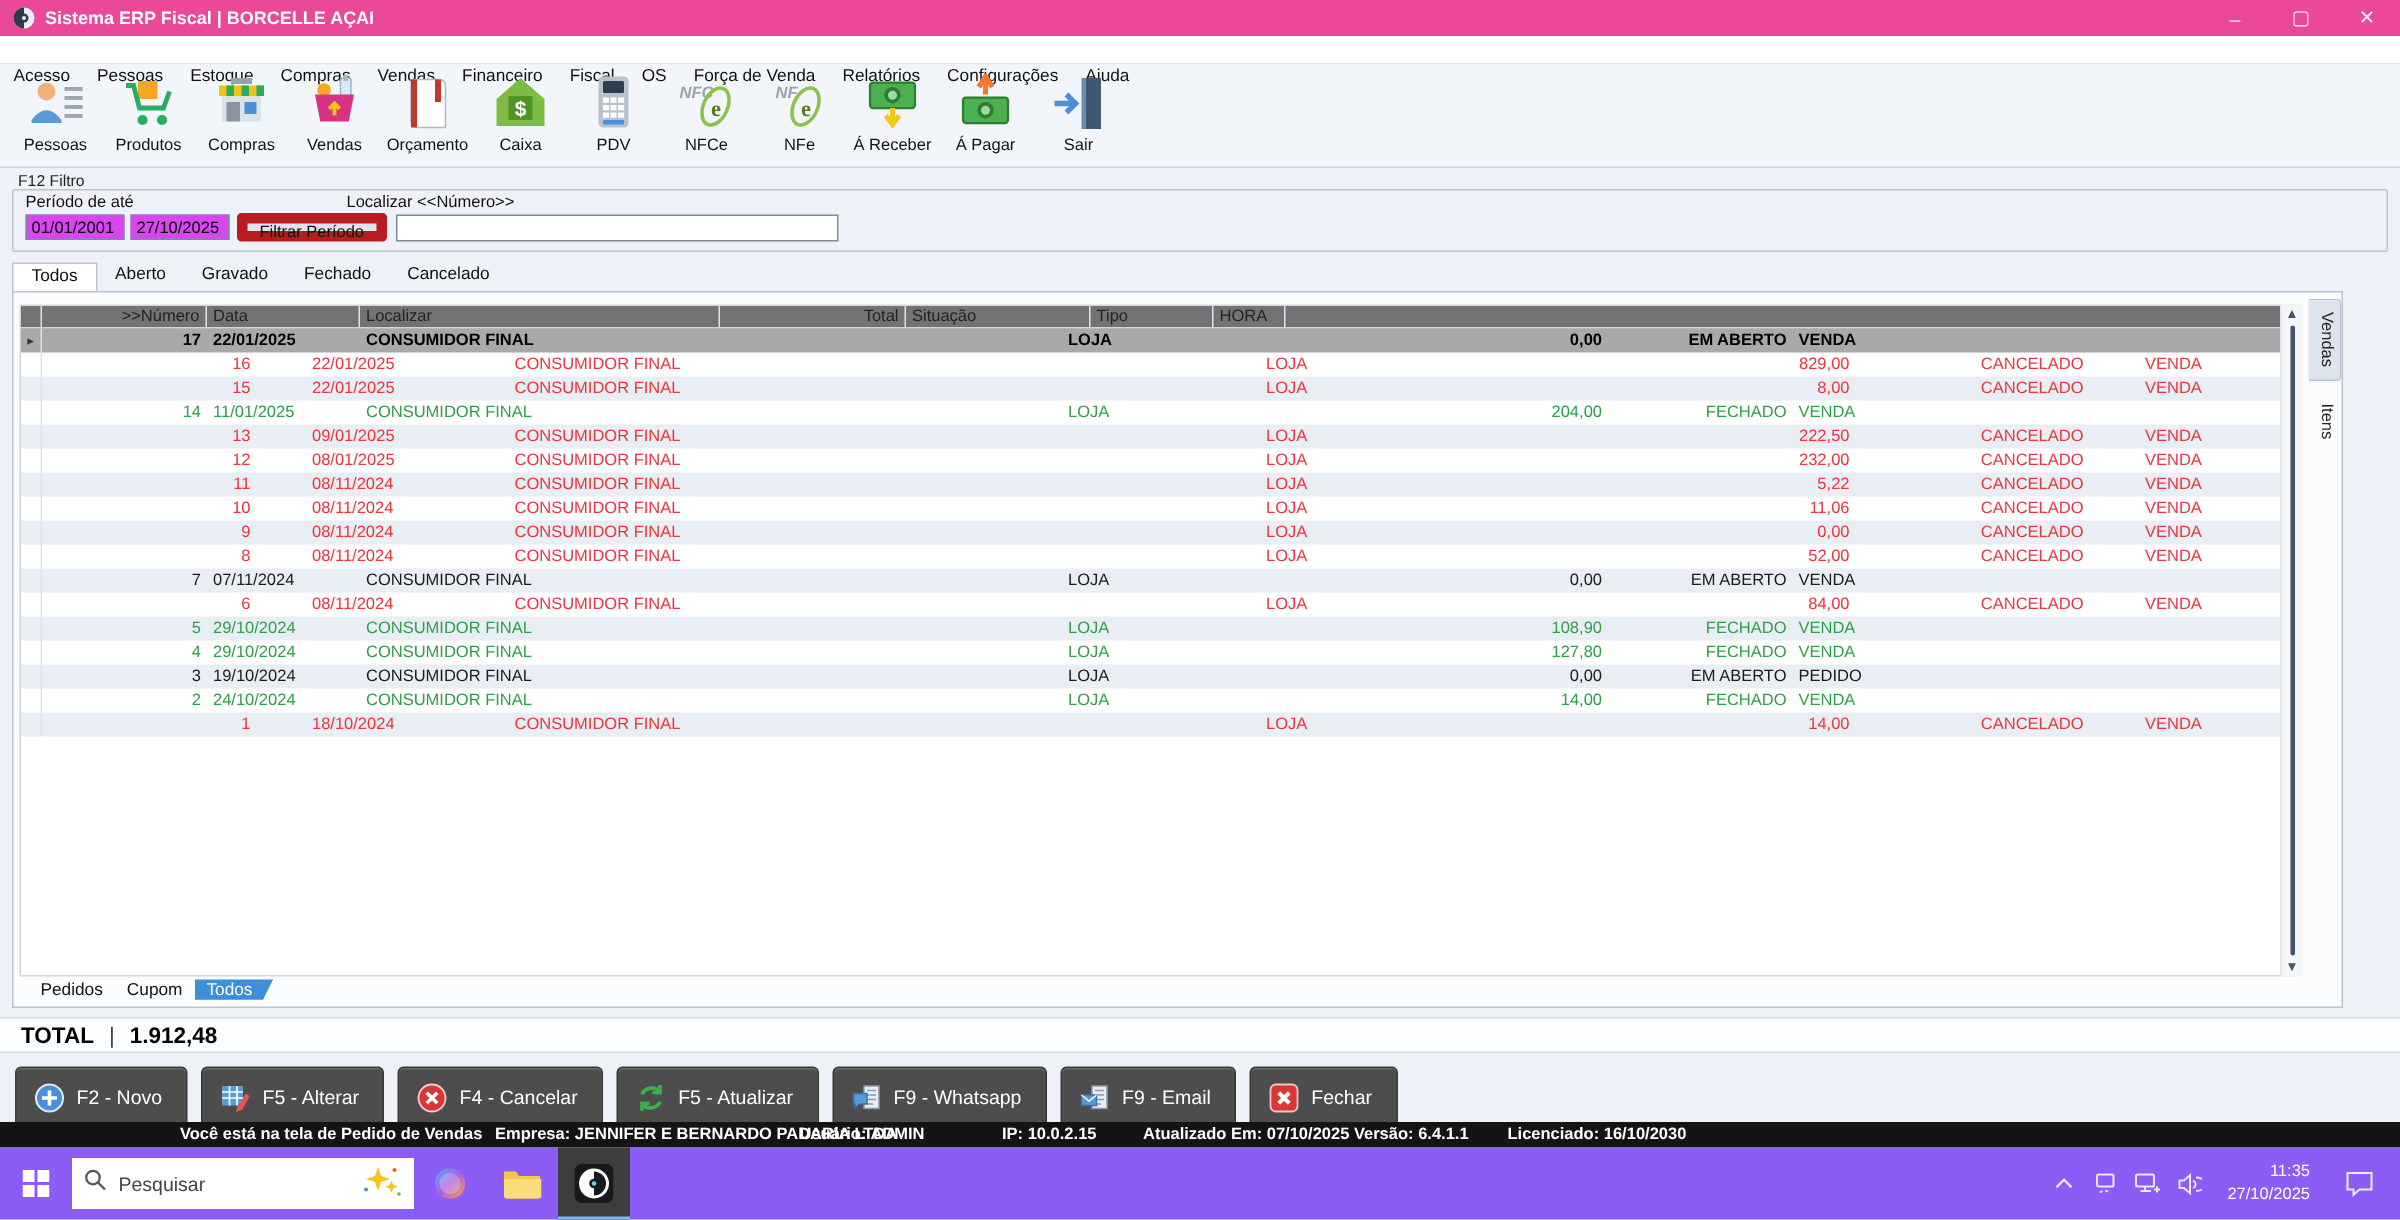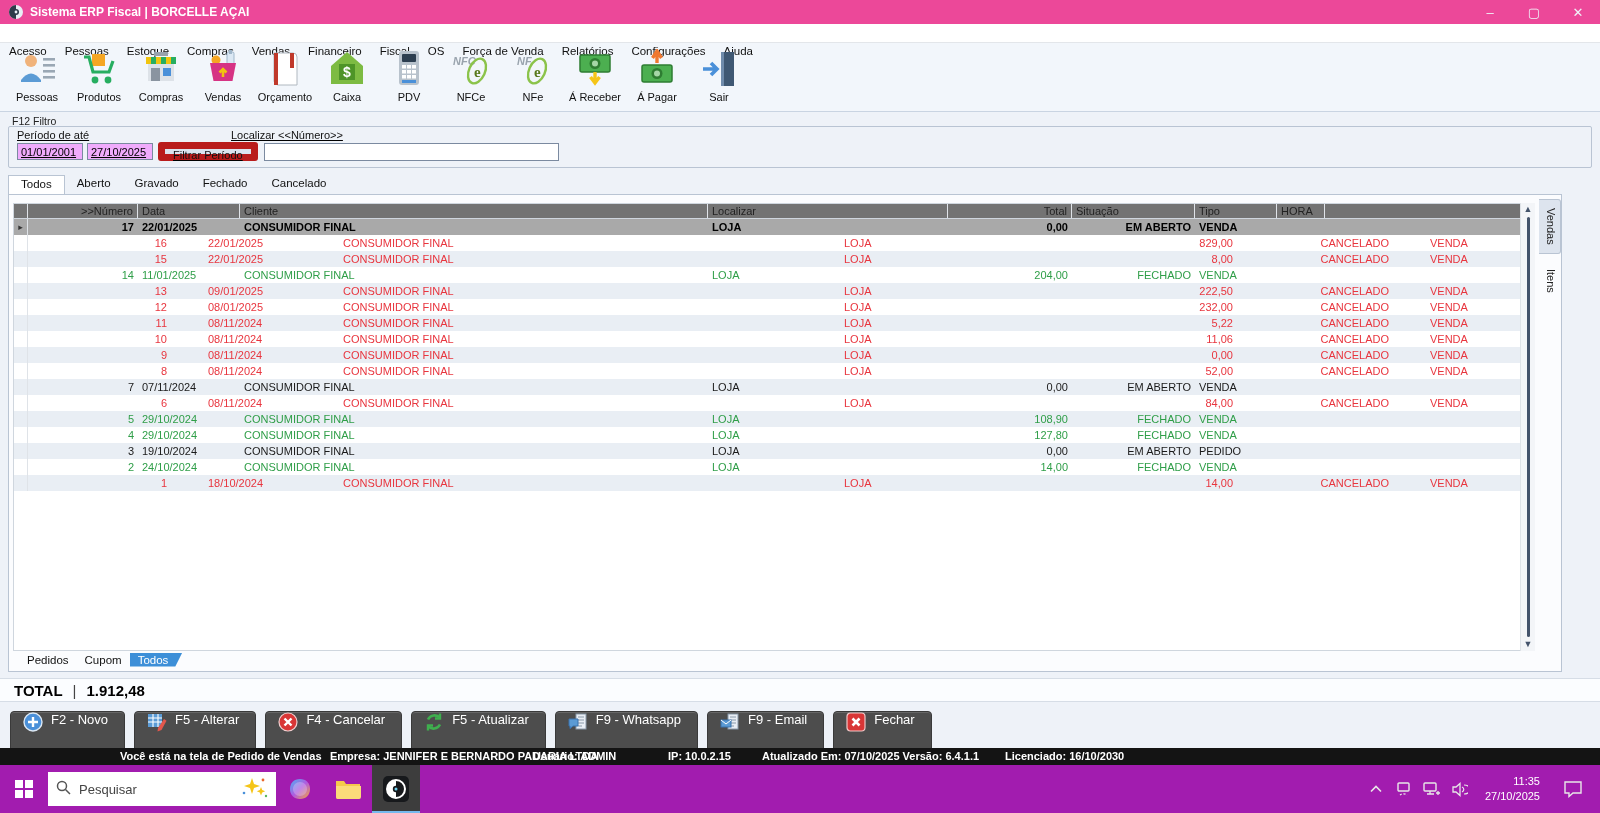--- a/index.html
+++ b/index.html
@@ -22,26 +22,26 @@
   
   .toolbar { height:69px; background:#f2f6fb; border-bottom:1px solid #c9d4e2;
     display:flex; align-items:flex-start; padding:4px 6px 0 6px; }
   .tool-item { width:62px; display:flex; flex-direction:column; align-items:center; gap:2px; padding-top:2px; }
   .tool-item .ti-icon { width:40px; height:40px; }
   .tool-item .ti-label { font-size:11px; color:#111; white-space:nowrap; }
 
   
   .filter-wrap { padding:3px 8px 0 8px; }
   .f12-label { font-size:10.5px; color:#222; margin-left:4px; }
-  fieldset.filter { border:1px solid #b9c4d3; border-radius:2px; padding:2px 8px 6px 8px; margin-top:-1px;text-decoration:underline; }
+  fieldset.filter { border:1px solid #b9c4d3; border-radius:2px; padding:2px 8px 6px 8px; margin-top:-1px; }
   .filter-row1 { display:flex; font-size:11px; color:#111; margin-bottom:1px; }
   .lbl-periodo { width:208px; }
   .lbl-localizar { margin-left:6px; }
   .filter-row2 { display:flex; align-items:center; }
-  .date-input { width:66px; height:17px; border:1px solid #7b8aa0; background:#f0abfc;
+  .date-input { width:66px; height:17px; border:1px solid #7b8aa0; background:#d946ef;
     font-size:11px; padding:0 3px; font-family:inherit; }
   .date-input + .date-input { margin-left:4px; }
   .btn-filtrar { margin-left:5px; height:19px; font-size:11px; padding:0 8px;
     background:#dbe4ef; border:7px solid #b91c1c; border-radius:3px; color:#111; }
   .localizar-input { margin-left:6px; width:295px; height:18px; border:1px solid #7b8aa0;
     background:#fff; font-size:11px; padding:0 3px; font-family:inherit; }
 
   
   .status-tabs { display:flex; margin:7px 0 0 8px; height:19px; font-size:11.5px; }
   .stab { padding:2px 12px; color:#111; }
@@ -95,31 +95,31 @@
 
   
   .total-bar { margin:6px 0 0 0; background:#fbfdff; border-top:1px solid #d6dde6;
     border-bottom:1px solid #d6dde6; height:24px; display:flex; align-items:center;
     padding-left:14px; font-size:15px; font-weight:bold; color:#000; gap:10px; }
   .total-sep { font-weight:normal; color:#444; }
 
   
   .action-bar { display:flex; gap:9px; padding:9px 0 0 10px; height:56px; }
   .abtn { height:41px; background:#4d4d4d; border:1px solid #3a3a3a; border-radius:4px;
-    color:#fff; font-size:13px; display:flex; gap:8px; padding:0 16px 0 12px;
+    color:#fff; font-size:13px; display:flex; align-items:center; gap:8px; padding:0 16px 0 12px;
     box-shadow:inset 0 1px 0 rgba(255,255,255,.15); }
   .abtn .ab-icon { width:20px; height:20px; flex:0 0 20px; }
 
   
   .statusbar { position:absolute; left:0; top:748px; width:1600px; height:17px; background:#141414;
     color:#fff; font-size:11px; font-weight:bold; }
   .sb-seg { position:absolute; top:2px; white-space:nowrap; }
 
   
-  .taskbar { position:absolute; left:0; top:765px; width:1600px; height:48px; background:#a21caf;
+  .taskbar { position:absolute; left:0; top:765px; width:1600px; height:48px; background:#8b5cf6;
     display:flex; align-items:center; }
   .tb-start { width:48px; height:48px; display:flex; align-items:center; justify-content:center; }
   .tb-search { width:228px; height:34px; background:#fff; display:flex; align-items:center;
     padding:0 8px; gap:8px; }
   .tb-search .ph { color:#444; font-size:13px; flex:1; }
   .tb-icon { width:48px; height:48px; display:flex; align-items:center; justify-content:center; }
   .tb-icon.active-app { background:#3d3d3d; box-shadow:inset 0 -2px 0 #76b9ed; }
   .tb-tray { margin-left:auto; display:flex; align-items:center; gap:10px; padding-right:10px; }
   .tray-ico { width:18px; height:18px; display:flex; align-items:center; justify-content:center; }
   .tb-clock { color:#fff; font-size:11px; text-align:right; line-height:1.35; padding:0 6px; }
@@ -306,21 +306,20 @@
     <span class="stab">Fechado</span>
     <span class="stab">Cancelado</span>
   </div>
 
 <div class="grid-outer">
   <div class="grid-area">
     <div class="grow ghead">
       <span class="gc gc-ind"></span>
       <span class="gc gc-num">&gt;&gt;Número</span>
       <span class="gc gc-data">Data</span>
-      <span class="gc gc-cli">Cliente</span>
       <span class="gc gc-ven">Localizar</span>
       <span class="gc gc-tot">Total</span>
       <span class="gc gc-sit">Situação</span>
       <span class="gc gc-tipo">Tipo</span>
       <span class="gc gc-hora">HORA</span>
     </div>
     <div>
         <div class="grow selected">
           <span class="gc gc-ind">▸</span>
           <span class="gc gc-num">17</span>

